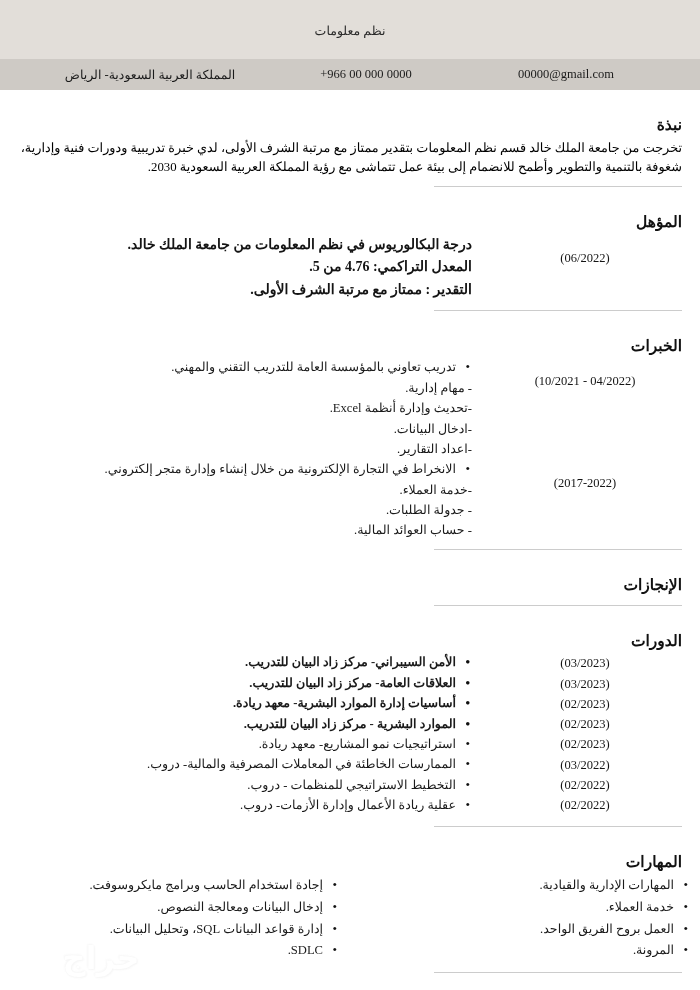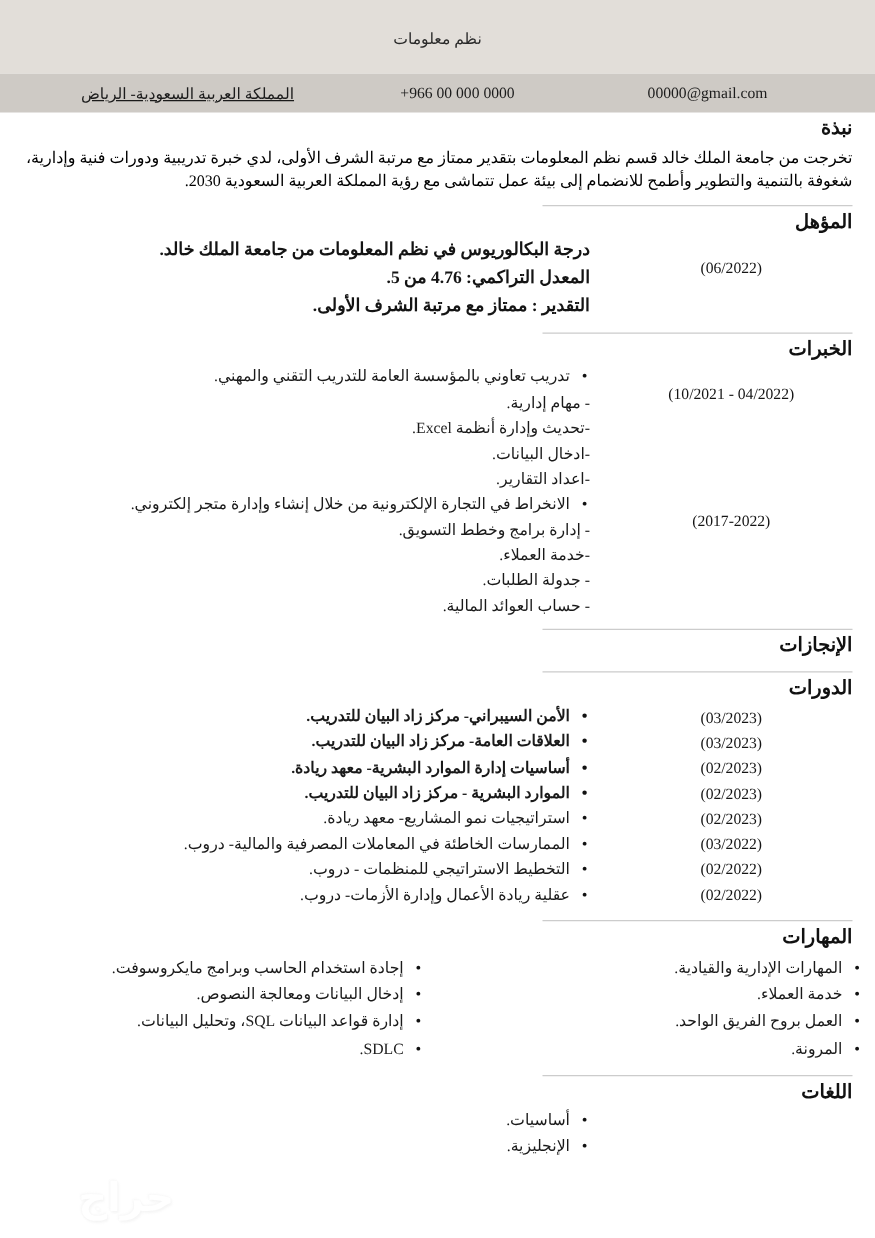--- a/index.html
+++ b/index.html
@@ -51,21 +51,21 @@
     align-items: center;
     justify-content: center;
     gap: 0;
   }
   .contact-item {
     font-size: 12.5px;
     color: #1b1b1b;
     white-space: nowrap;
     text-align: center;
   }
-  .contact-item.loc   { width: 232px; text-decoration: underline; }
+  .contact-item.loc   { width: 232px; }
   .contact-item.phone { width: 200px; direction: ltr; }
   .contact-item.email { width: 200px; direction: ltr; }
 
   
   .page {
     padding: 0;
     position: relative;
   }
 
   .section {
@@ -83,20 +83,21 @@
     background: #cccccc;
   }
 
   .sec-title {
     font-size: 15.5px;
     font-weight: bold;
     text-align: right;
     padding: 4px 8px 3px 0;
     color: #111111;
     line-height: 1.15;
+    margin-top: 22px;
   }
 
   
   .row {
     display: flex;
     flex-direction: row-reverse;
     align-items: flex-start;
   }
   .row-content {
     flex: 1 1 auto;
@@ -246,21 +247,20 @@
         <div class="sub">-اعداد التقارير.</div>
       </div>
       <div class="row-date" style="padding-top:14px;">(10/2021 - 04/2022)</div>
     </div>
 
     <div class="row">
       <div class="row-content">
         <ul class="bullets">
           <li>الانخراط في التجارة الإلكترونية من خلال إنشاء وإدارة متجر إلكتروني.</li>
         </ul>
-        <div class="sub">- إدارة برامج وخطط التسويق.</div>
         <div class="sub">-خدمة العملاء.</div>
         <div class="sub">- جدولة الطلبات.</div>
         <div class="sub">- حساب العوائد المالية.</div>
       </div>
       <div class="row-date" style="padding-top:14px;">(2017-2022)</div>
     </div>
   </div>
 
   <div class="section" style="padding-top:8px;">
     <div class="rule-wrap">

